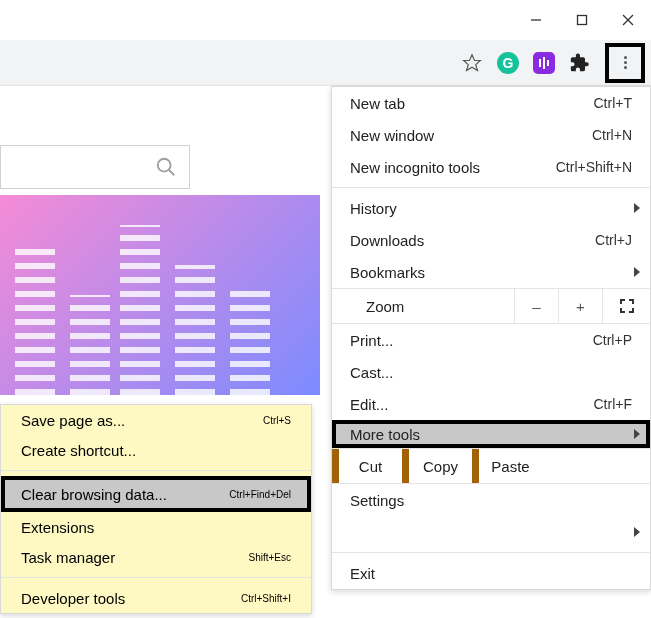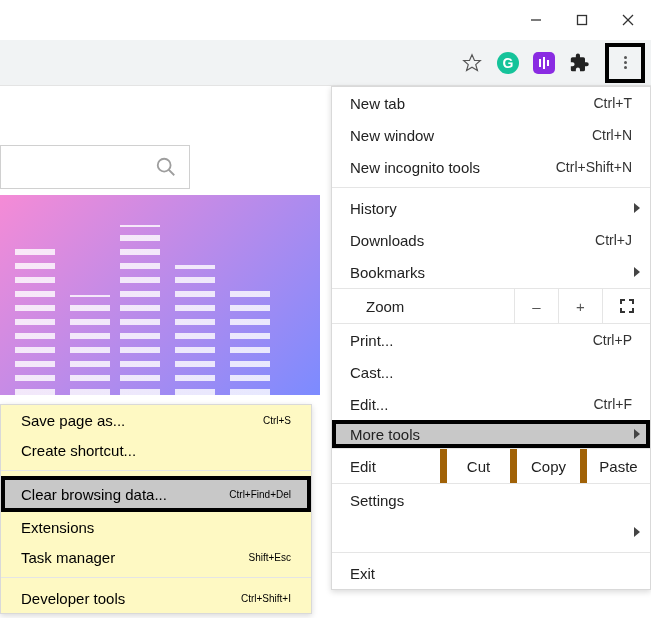--- a/index.html
+++ b/index.html
@@ -214,21 +214,20 @@
   <div class="row">
     <span class="lbl">Edit...</span>
     <span class="sc">Ctrl+F</span>
   </div>
   <div class="row highlight">
     <span class="lbl">More tools</span>
     <span class="tri"></span>
   </div>
 
   <div class="editrow">
-    <div class="elabel">Edit</div>
     <div class="ebtn">Cut</div>
     <div class="ebtn">Copy</div>
     <div class="ebtn">Paste</div>
   </div>
 
   <div class="row">
     <span class="lbl">Settings</span>
   </div>
   <div class="row">
     <span class="tri"></span>

